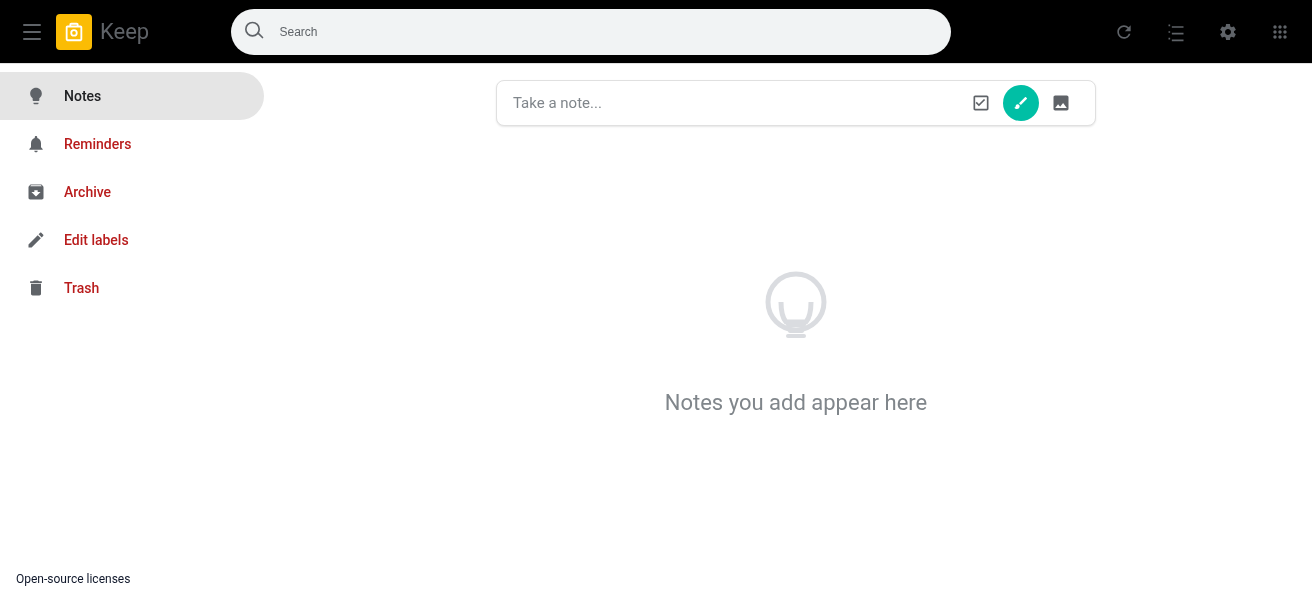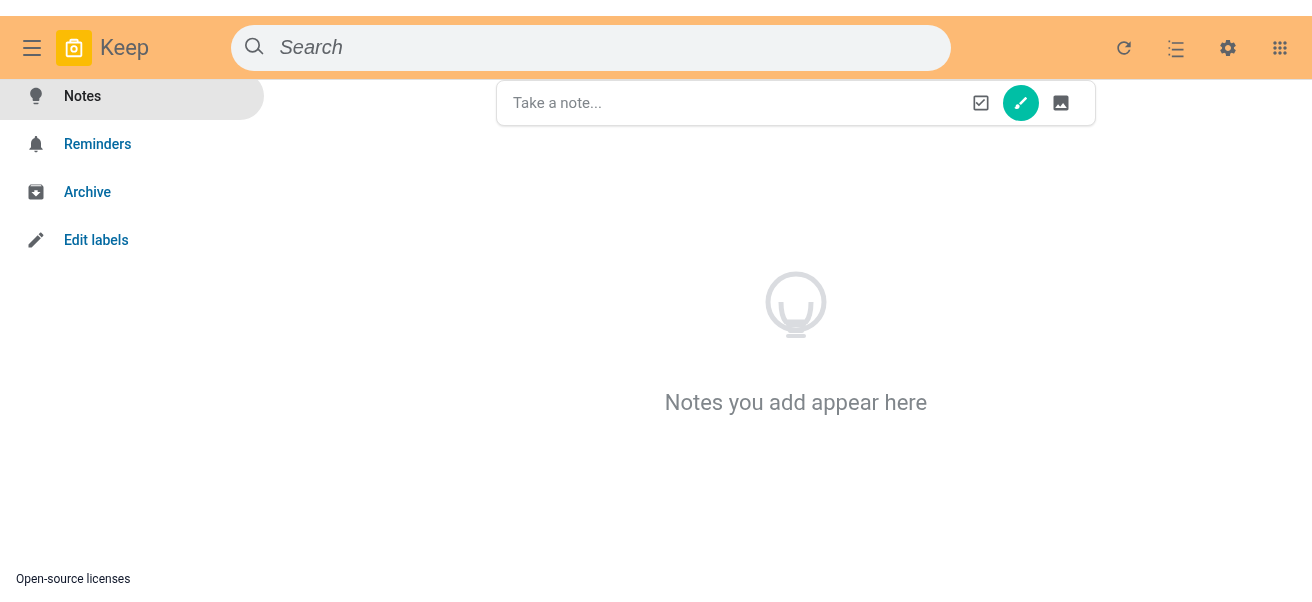--- a/index.html
+++ b/index.html
@@ -6,22 +6,22 @@
     body { font-family: 'Google Sans', Roboto, Arial, sans-serif; background: #fff; color: #202124; height: 602px; overflow: hidden; }
 
     
     .header {
       display: flex;
       align-items: center;
       height: 64px;
       padding: 0 8px;
       border-bottom: 1px solid #e0e0e0;
       position: fixed;
-      top: 16px; left: 0; right: 0;
-      background: #fdba74;
+      top: 0; left: 0; right: 0;
+      background: #000000;
       z-index: 100;
     }
     .header-menu-btn {
       width: 48px; height: 48px;
       display: flex; align-items: center; justify-content: center;
       border-radius: 50%; cursor: pointer; border: none; background: none;
     }
     .header-logo {
       display: flex; align-items: center; gap: 8px;
       margin-right: 8px;
@@ -47,24 +47,23 @@
       margin: 0 auto;
       position: relative;
     }
     .search-bar input {
       width: 100%;
       height: 46px;
       border: none;
       background: #f1f3f4;
       border-radius: 24px;
       padding: 0 16px 0 48px;
-      font-size: 20px;
+      font-size: 12px;
       color: #202124;
       outline: none;
-      font-style: italic;
     }
     .search-bar input::placeholder { color: #5f6368; }
     .search-icon-wrap {
       position: absolute;
       left: 14px;
       top: 50%;
       transform: translateY(-50%);
       color: #5f6368;
       pointer-events: none;
     }
@@ -106,21 +105,21 @@
     .nav-item {
       display: flex;
       align-items: center;
       gap: 16px;
       height: 48px;
       padding: 0 24px;
       cursor: pointer;
       border-radius: 0 24px 24px 0;
       margin-right: 16px;
       font-size: 14px;
-      color: #0369a1;
+      color: #b91c1c;
       font-weight: 500;
     }
     .nav-item.active {
       background: #e5e5e5;
       color: #202124;
     }
     .nav-item .nav-icon {
       color: #5f6368;
       font-size: 20px;
       width: 24px;
@@ -303,20 +302,28 @@
 
       <div class="nav-item">
         <span class="nav-icon">
           <svg width="20" height="20" viewBox="0 0 24 24" fill="currentColor">
             <path d="M3 17.25V21h3.75L17.81 9.94l-3.75-3.75L3 17.25zM20.71 7.04c.39-.39.39-1.02 0-1.41l-2.34-2.34c-.39-.39-1.02-.39-1.41 0l-1.83 1.83 3.75 3.75 1.83-1.83z" fill="#5f6368"></path>
           </svg>
         </span>
         <span class="nav-label">Edit labels</span>
       </div>
 
+      <div class="nav-item">
+        <span class="nav-icon">
+          <svg width="20" height="20" viewBox="0 0 24 24" fill="currentColor">
+            <path d="M6 19c0 1.1.9 2 2 2h8c1.1 0 2-.9 2-2V7H6v12zM19 4h-3.5l-1-1h-5l-1 1H5v2h14V4z" fill="#5f6368"></path>
+          </svg>
+        </span>
+        <span class="nav-label">Trash</span>
+      </div>
     </div>
 
     <div class="sidebar-footer">Open-source licenses</div>
   </nav>
 
   <main class="main-content">
 
     <div class="note-input-bar">
       <span class="note-input-text">Take a note...</span>
       <div class="note-input-actions">

